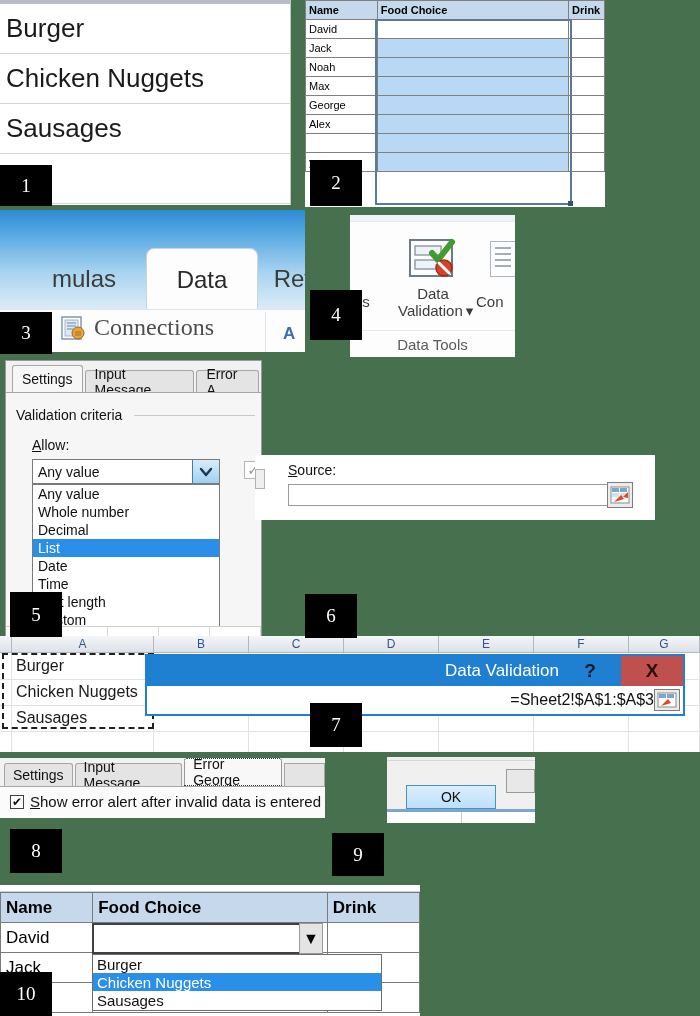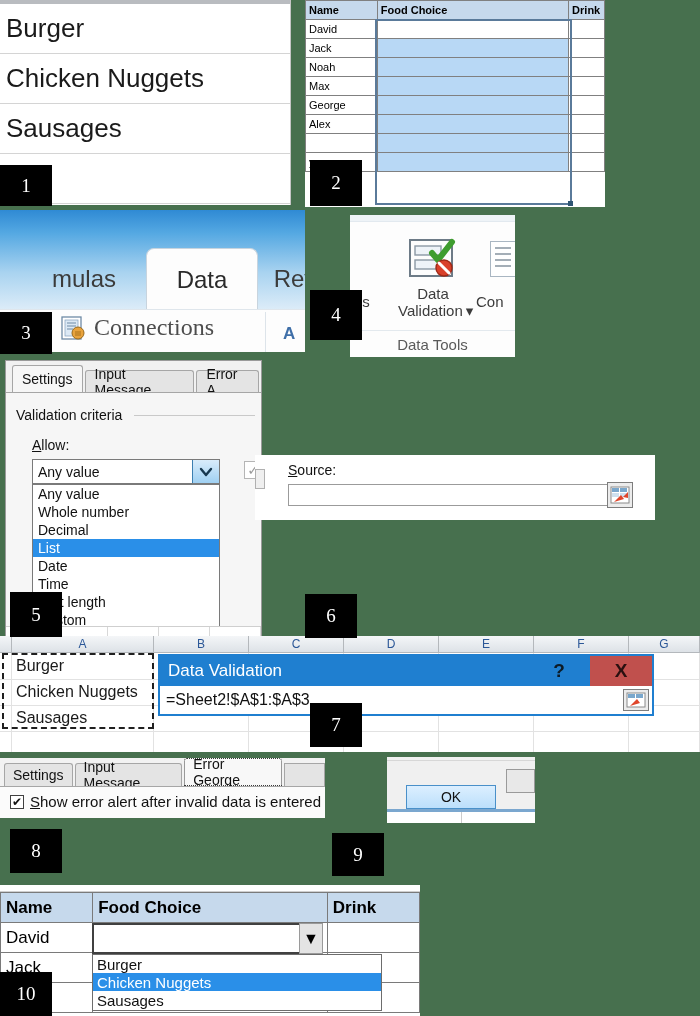--- a/index.html
+++ b/index.html
@@ -117,22 +117,22 @@
               background:linear-gradient(to bottom,#f4f6f8,#dde2e7);display:flex;
               border-bottom:1px solid #b4b8bc;box-sizing:border-box;}
   #p7 .colhdr .ch{border-right:1px solid #b4b8bc;display:flex;align-items:center;justify-content:center;
                   font-size:12px;color:#2b5797;box-sizing:border-box;}
   #p7 .rowarea{position:absolute;left:0;top:17px;width:100%;height:99px;}
   #p7 .grow{position:absolute;left:0;width:100%;height:26px;border-bottom:1px solid #e2e2e2;display:flex;}
   #p7 .gc{border-right:1px solid #e2e2e2;box-sizing:border-box;display:flex;align-items:center;
           padding-left:4px;font-size:16px;color:#1a1a1a;}
   #p7 .ants{position:absolute;left:2px;top:17px;width:152px;height:76px;
             border:2px dashed #202020;box-sizing:border-box;pointer-events:none;}
-  #p7 .dlg{position:absolute;left:158px;top:18px;width:496px;height:62px;
-           border:2px solid #1f7fd0;box-sizing:border-box;background:#fff;}
+  #p7 .dlg{position:absolute;left:145px;top:18px;width:540px;height:62px;
+           border:2px solid #1f7fd0;box-sizing:border-box;background:#fff;text-align:right;}
   #p7 .dlg .tbar{height:30px;background:#1f7fd0;display:flex;align-items:center;}
   #p7 .dlg .tt{flex:1;padding-left:8px;color:#fff;font-size:17px;}
   #p7 .dlg .help{width:62px;height:30px;display:flex;align-items:center;justify-content:center;
                  color:#0d1b26;font-size:19px;font-weight:bold;background:#1f7fd0;}
   #p7 .dlg .cls{width:62px;height:30px;display:flex;align-items:center;justify-content:center;
                 color:#2a1010;font-size:19px;font-weight:bold;background:#c0504d;}
   #p7 .dlg .fml{height:28px;display:flex;align-items:center;background:#fff;}
   #p7 .dlg .fml .t{flex:1;padding-left:6px;font-size:16px;color:#111;}
   #p7 .dlg .fml .pk{width:26px;height:22px;margin-right:3px;background:#ececec;border:1px solid #7d7d7d;
                     display:flex;align-items:center;justify-content:center;box-sizing:border-box;}

